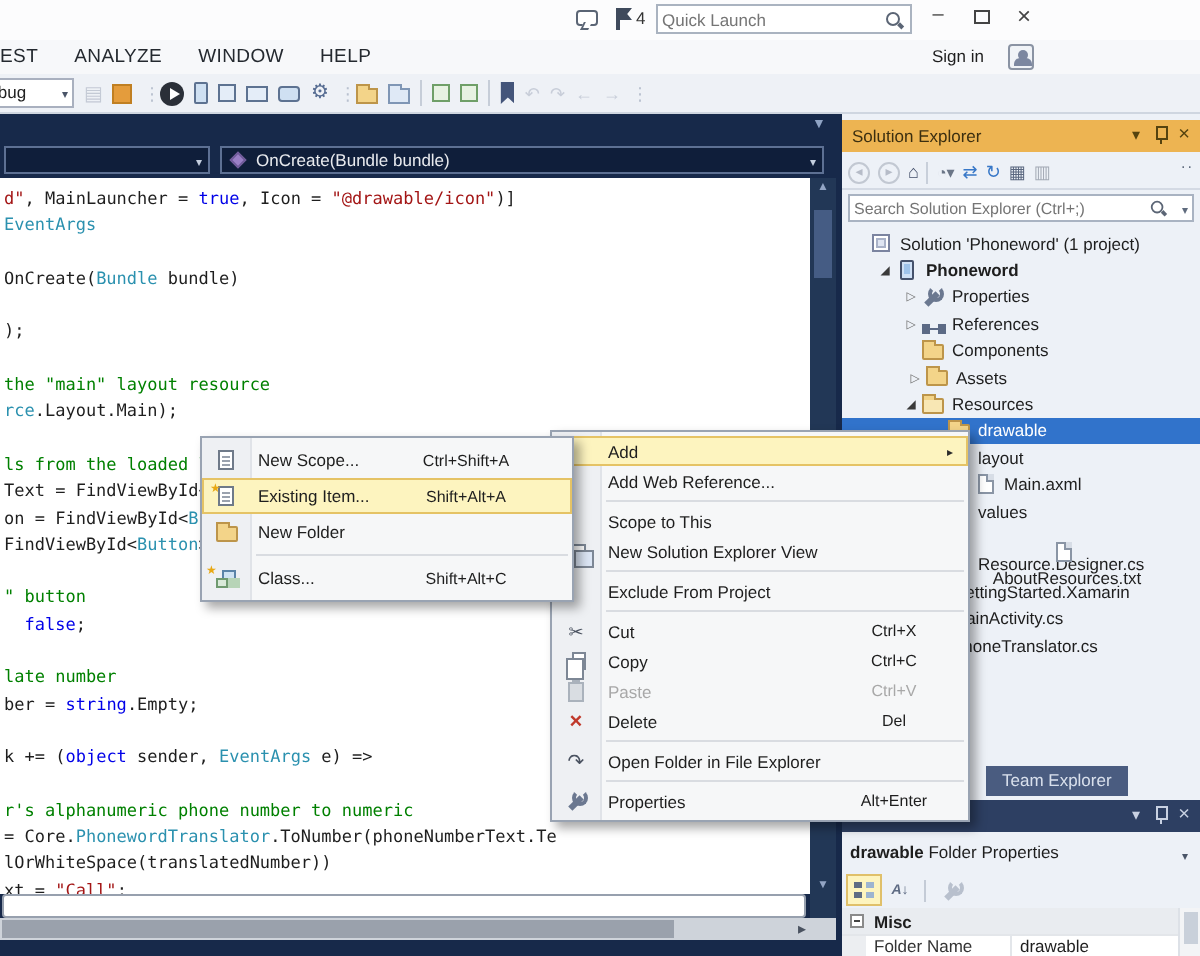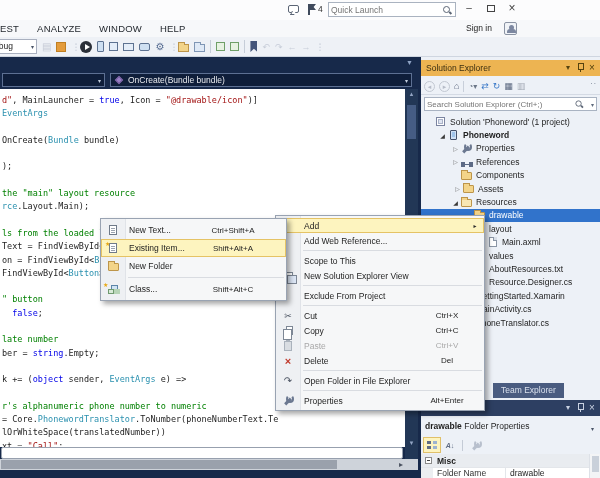--- a/index.html
+++ b/index.html
@@ -395,21 +395,21 @@
           </span>
           <span class="t-label">Main.axml</span>
         </div>
         <div class="t-row" style="padding-left: 43px;">
           <span class="t-exp"></span>
           <span class="t-ico">
             <i class="ic ic-folder"></i>
           </span>
           <span class="t-label">values</span>
         </div>
-        <div class="t-row" style="padding-left: 43px;">
+        <div class="t-row" style="padding-left: 43px; flex-direction: column;">
           <span class="t-exp"></span>
           <span class="t-ico">
             <i class="ic ic-file"></i>
           </span>
           <span class="t-label">AboutResources.txt</span>
         </div>
         <div class="t-row" style="padding-left: 43px;">
           <span class="t-exp"></span>
           <span class="t-ico">
             <i class="ic ic-file"></i>
@@ -563,21 +563,21 @@
         <span class="m-label">Properties</span>
         <span class="m-short">Alt+Enter</span>
         <span class="m-arrow"></span>
       </div>
     </div>
   <div id="ctx-sub" class="menu">
       <div class="m-item">
         <span class="m-ico">
           <i class="ic mi-newitem"></i>
         </span>
-        <span class="m-label">New Text...</span>
+        <span class="m-label">New Scope...</span>
         <span class="m-short">Ctrl+Shift+A</span>
         <span class="m-arrow"></span>
       </div>
       <div class="m-item hl">
         <span class="m-ico">
           <i class="ic mi-newitem">
             <i class="star">★</i>
           </i>
         </span>
         <span class="m-label">Existing Item...</span>

